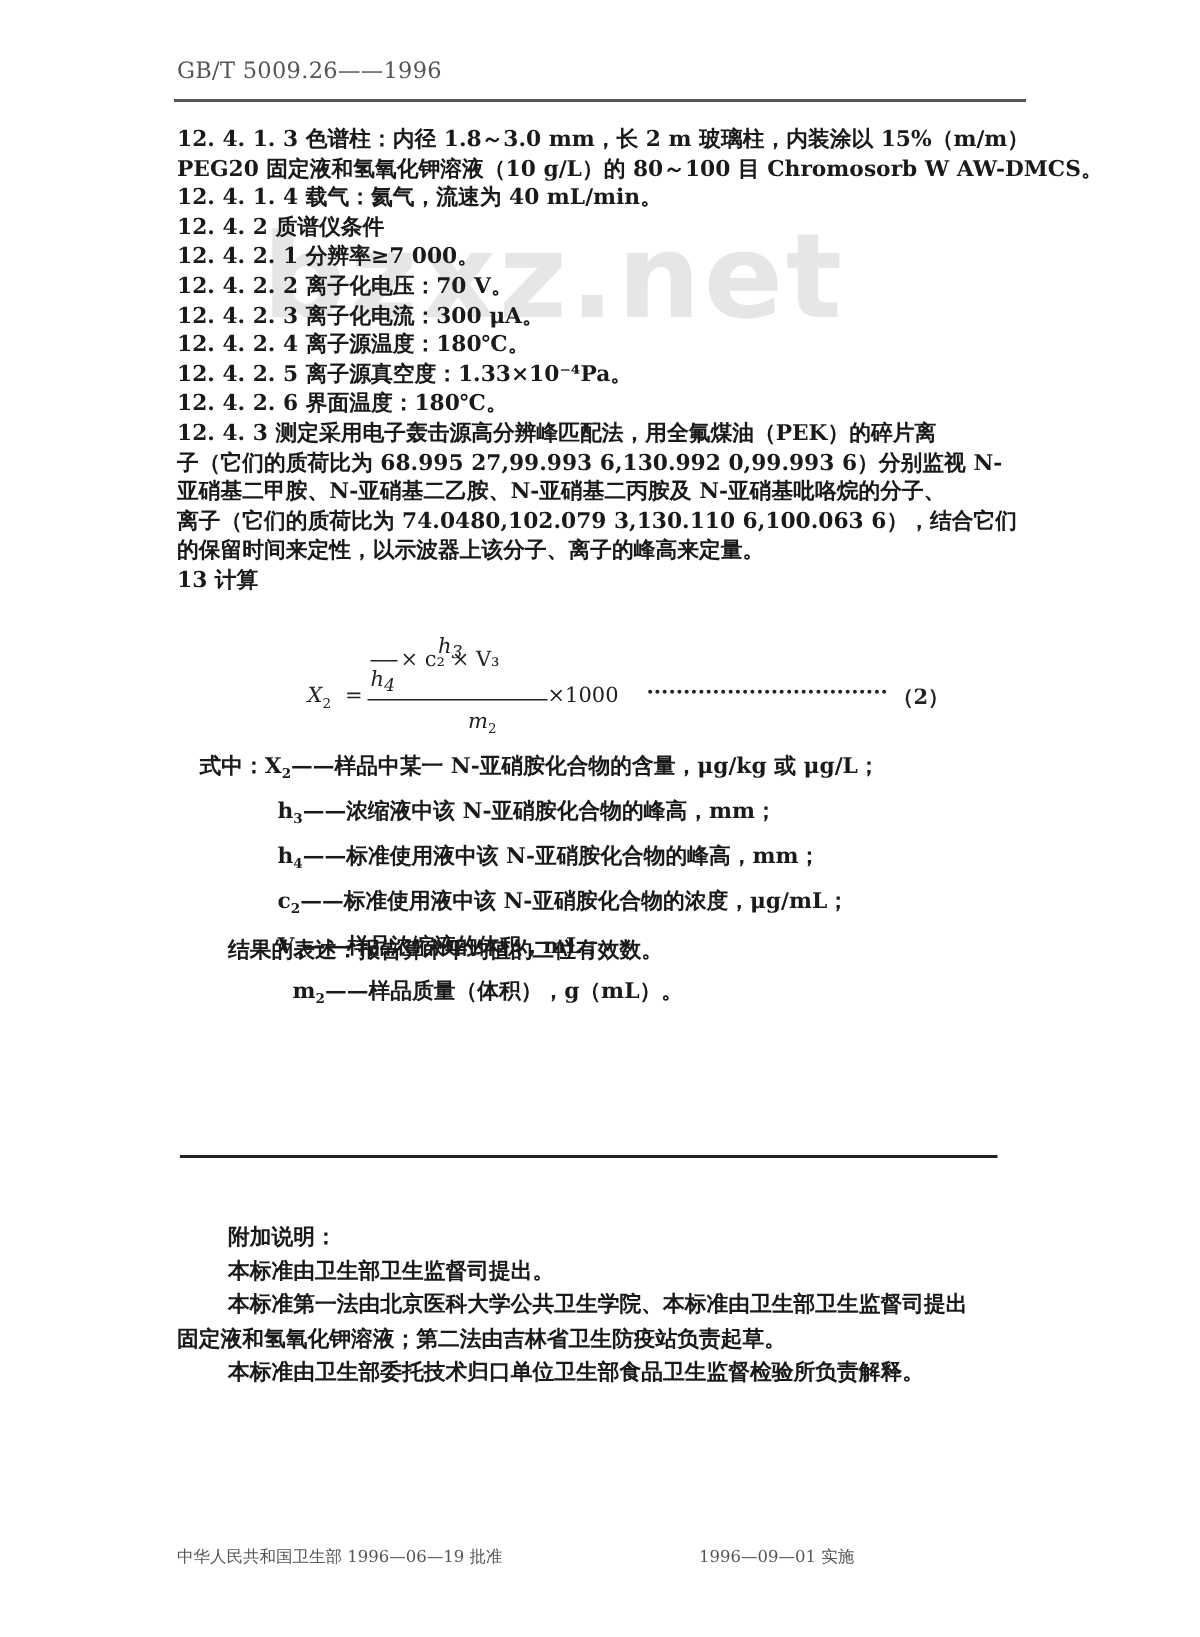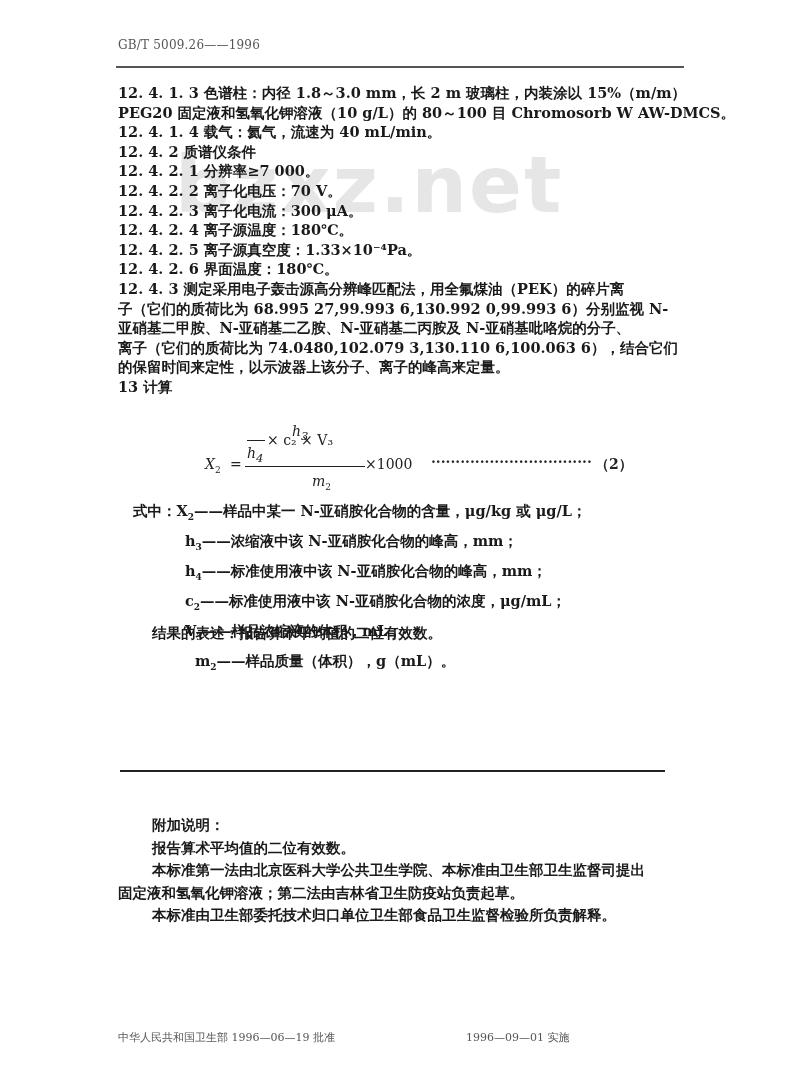--- a/index.html
+++ b/index.html
@@ -1,18 +1,18 @@
 <!DOCTYPE html>
 <html><head>
 <meta charset="utf-8">
 <style>
   html, body { margin: 0; padding: 0; background: #ffffff; }
   body { width: 800px; height: 1091px; position: relative; overflow: hidden;
          font-family: "DejaVu Serif", "Liberation Serif", serif; color: #1a1a1a; }
-  .header-text { position: absolute; left: 118px; top: 38px; font-size: 12px; color: #555; letter-spacing: 0.2px; }
+  .header-text { position: absolute; left: 118px; top: 38px; font-size: 15px; color: #555; letter-spacing: 0.2px; }
   .header-rule { position: absolute; left: 116px; top: 66px; width: 568px; height: 2px; background: #555; }
   .watermark { position: absolute; left: 175px; top: 140px; font-family: "DejaVu Sans", "Liberation Sans", sans-serif;
                font-weight: bold; font-size: 78px; color: #e6e6e6; letter-spacing: 2px; z-index: 0; user-select: none; }
   .body { position: absolute; left: 118px; top: 83px; width: 570px; z-index: 1; font-size: 14.5px; line-height: 19.6px; font-weight: bold; }
   .line { white-space: nowrap; }
   .formula-block { position: absolute; left: 205px; top: 423px; width: 420px; height: 70px; z-index: 1;
                    font-family: "DejaVu Serif", "Liberation Serif", serif; font-size: 14px; color: #222; font-weight: normal; }
   .f-lhs { position: absolute; left: 0; top: 33px; font-style: italic; }
   .f-lhs sub, .f-num sub, .f-den sub, .f-in sub { font-size: 9px; font-style: normal; }
   .f-eq { position: absolute; left: 25px; top: 33px; }
@@ -90,20 +90,20 @@
   <div class="def indent"><span>V</span><sub>3</sub><span>——样品浓缩液的体积，mL；</span></div>
   <div class="def indent2"><span>m</span><sub>2</sub><span>——样品质量（体积），g（mL）。</span></div>
 </div>
 
 <div class="result">结果的表述：报告算术平均值的二位有效数。</div>
 
 <div class="footer-rule"></div>
 
 <div class="addendum">
   <div class="p ind">附加说明：</div>
-  <div class="p ind">报告算术平均值的二位有效数。</div>
+  <div class="p ind">本标准由卫生部卫生监督司提出。</div>
   <div class="p ind">本标准第一法由北京医科大学公共卫生学院、本标准由卫生部卫生监督司提出</div>
   <div class="p">固定液和氢氧化钾溶液；第二法由吉林省卫生防疫站负责起草。</div>
   <div class="p ind">本标准由卫生部委托技术归口单位卫生部食品卫生监督检验所负责解释。</div>
 </div>
 
 <div class="bottom-left">中华人民共和国卫生部 1996—06—19 批准</div>
 <div class="bottom-right">1996—09—01 实施</div>
 
 </body></html>

